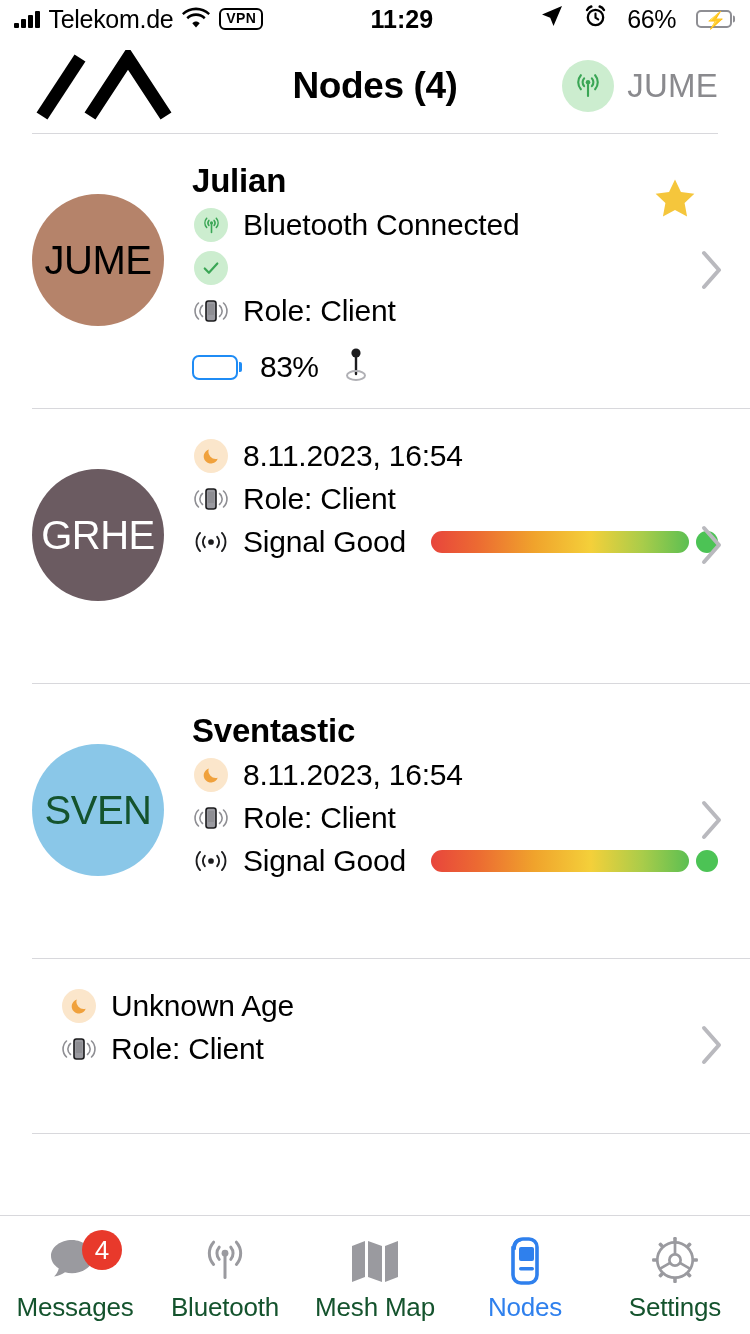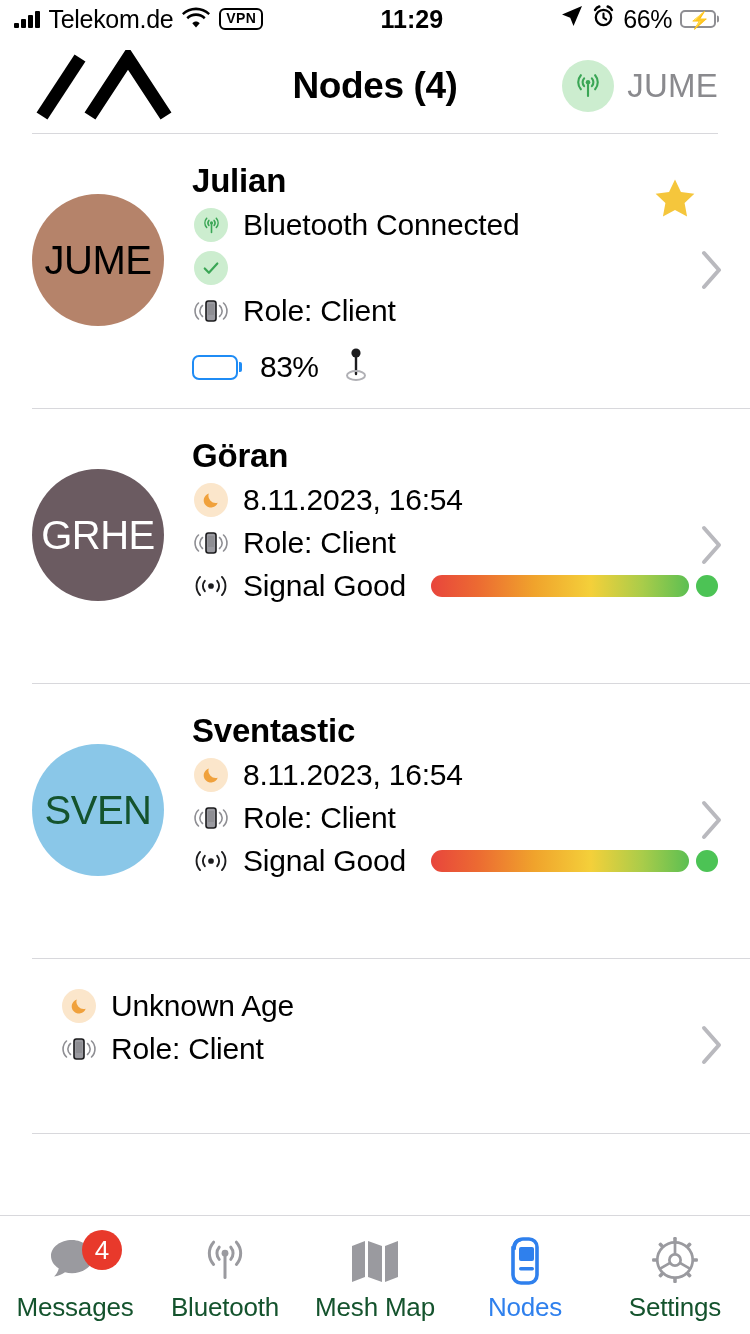--- a/index.html
+++ b/index.html
@@ -10,27 +10,27 @@
     color:#000;
     -webkit-font-smoothing:antialiased;
     overflow:hidden;
   }
   .phone { position:relative; width:750px; height:1334px; background:#fff; display:flex; flex-direction:column; }
 
   
   .statusbar {
     height:38px; flex:0 0 38px;
     display:flex; align-items:center;
-    padding:0 34px 0 14px;
+    padding:0 18px 0 14px;
     font-size:25px; font-weight:600;
     letter-spacing:-0.2px;
   }
   .sb-left { display:flex; align-items:center; gap:9px; }
   .sb-center { flex:1; text-align:center; font-size:25px; font-weight:600; letter-spacing:0px;}
-  .sb-right { display:flex; align-items:center; gap:8px; }
+  .sb-right { display:flex; align-items:center; gap:20px; }
 
   .bars { display:flex; align-items:flex-end; gap:2.5px; height:17px; }
   .bars i { display:block; width:4.5px; background:#000; border-radius:1px; }
   .bars i:nth-child(1){height:5px;}
   .bars i:nth-child(2){height:9px;}
   .bars i:nth-child(3){height:13px;}
   .bars i:nth-child(4){height:17px;}
 
   .carrier { font-size:25px; font-weight:500; letter-spacing:-0.3px; }
 
@@ -279,21 +279,20 @@
           </svg>
       </span>
       <span class="sep"></span>
     </div>
 
     <div class="row">
       <div class="avatar" style="background:#6b5b61;color:#fff;">
         <span>GRHE</span>
       </div>
       <div class="info">
-        <div class="node-name">Göran</div>
 
         <div class="meta">
           <span class="ic">
             <span class="moon-badge">
               <svg width="20" height="20" viewBox="0 0 24 24">
                   <path d="M20 15.2A8.6 8.6 0 019.4 4.2 8.6 8.6 0 1020 15.2z" fill="#f0a13c"></path>
                 </svg>
             </span>
           </span>
           <span class="mtext">8.11.2023, 16:54</span>

